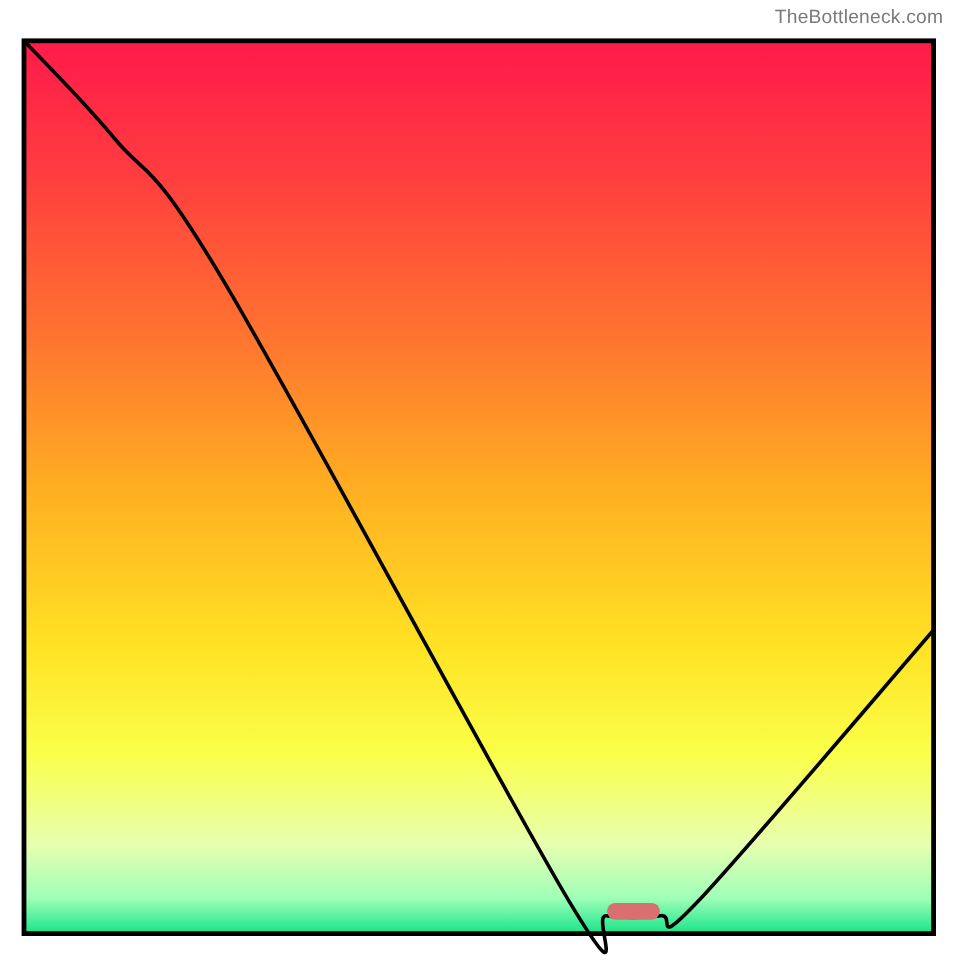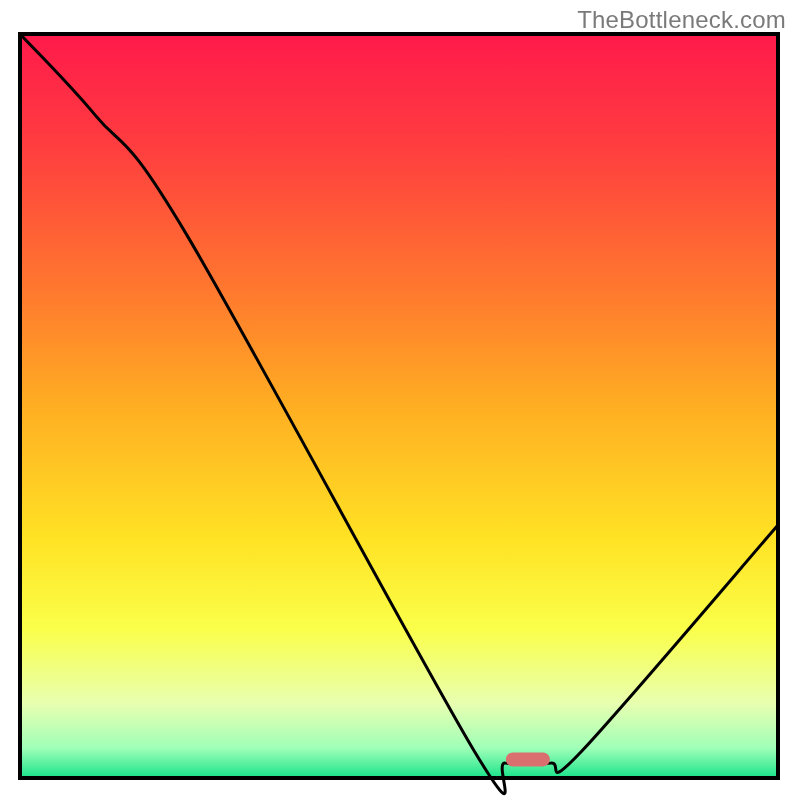--- a/index.html
+++ b/index.html
@@ -12,21 +12,21 @@
   }
   .container {
     position: relative;
     width: 800px;
     height: 800px;
   }
   .watermark {
     position: absolute;
     top: 6px;
     right: 14px;
-    font-size: 24px;
+    font-size: 16px;
     font-weight: 500;
     color: #7a7a7a;
     letter-spacing: 0.2px;
   }
   svg {
     display: block;
   }
 </style>
 </head>
 <body>

